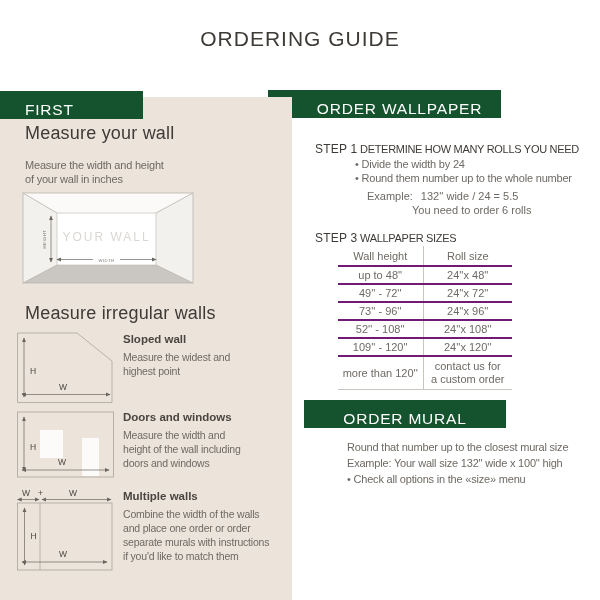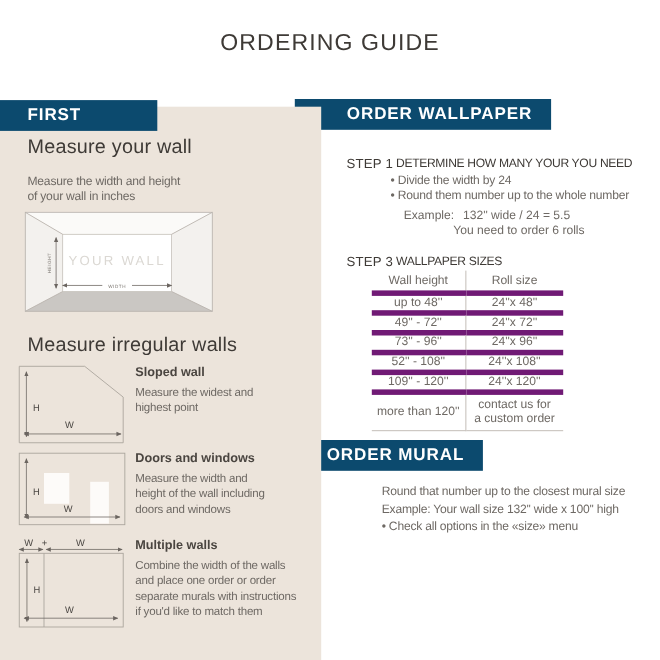--- a/index.html
+++ b/index.html
@@ -8,26 +8,26 @@
     font-family:"Liberation Sans", sans-serif; position:relative; overflow:hidden;
   }
   .page { position:absolute; left:0; top:0; width:600px; height:600px; }
 
   .title {
     position:absolute; top:27px; left:0; width:600px; text-align:center;
     font-size:21px; font-weight:400; letter-spacing:1px; color:#3e3a36;
   }
 
   .bar {
-    position:absolute; height:28px; background:#0c4a6e; color:#ffffff;
-    display:flex; align-items:center; font-size:15.5px; letter-spacing:0.8px;font-weight:bold;
+    position:absolute; height:28px; background:#14532d; color:#ffffff;
+    display:flex; align-items:flex-end; font-size:15.5px; letter-spacing:0.8px;
   }
   .first-bar { left:0; top:91px; width:143px; padding-left:25px; z-index:3; }
   .wp-bar    { left:268px; top:90px; width:233px; justify-content:center; padding-left:30px; z-index:1; }
-  .mural-bar { left:280px; top:400px; width:159px; justify-content:center; z-index:1; }
+  .mural-bar { left:304px; top:400px; width:202px; justify-content:center; z-index:1; }
 
   .panel {
     position:absolute; left:0; top:97px; width:292px; height:503px;
     background:#ece4db; z-index:2;
   }
 
   .h2 {
     position:absolute; font-size:18px; font-weight:400; color:#3e3a36; letter-spacing:0.2px;
   }
   .body-text {
@@ -47,21 +47,21 @@
   .example-row { position:absolute; left:367px; top:190px; font-size:11px; color:#6e6964; display:flex; }
   .ex-val { margin-left:8px; }
   .example-result { position:absolute; left:412px; top:204px; font-size:11px; color:#6e6964; }
 
   table.sizes {
     position:absolute; left:338px; top:246px; border-collapse:collapse;
     font-size:11px; color:#6e6964;
   }
   .sizes th { font-weight:400; width:85px; height:20px; text-align:center; }
   .sizes th:last-child { width:89px; }
-  .sizes td { height:18px; text-align:center; border-top:5px solid #701a75; }
+  .sizes td { height:18px; text-align:center; border-top:2px solid #701a75; }
   .sizes th:first-child, .sizes td:first-child { border-right:1px solid #c9c4be; }
   .sizes tr.last td { border-bottom:1px solid #c9c4be; padding:3px 0; line-height:13px; white-space:pre-line; }
 
   .mural-lines {
     position:absolute; left:347px; top:440px; font-size:11px; letter-spacing:-0.2px;
     color:#6e6964; line-height:15.8px;
   }
 
   svg text { font-family:"Liberation Sans", sans-serif; }
   .lbl { font-size:8.5px; fill:#4a4642; }
@@ -166,21 +166,21 @@
     </div>
 
   </div>
 
   <div class="bar first-bar">
     <span>FIRST</span>
   </div>
 
   <div class="step-row" style="left:315px; top:142px;">
     <span class="step-label">STEP 1</span>
-    <span class="step-title">DETERMINE HOW MANY YOUR YOU NEED</span>
+    <span class="step-title">DETERMINE HOW MANY ROLLS YOU NEED</span>
   </div>
 
   <div class="bullet-lines">
     <div>• Divide the width by 24</div>
     <div>• Round them number up to the whole number</div>
   </div>
 
   <div class="example-row">
     <span>Example:</span>
     <span class="ex-val">132'' wide / 24 = 5.5</span>

